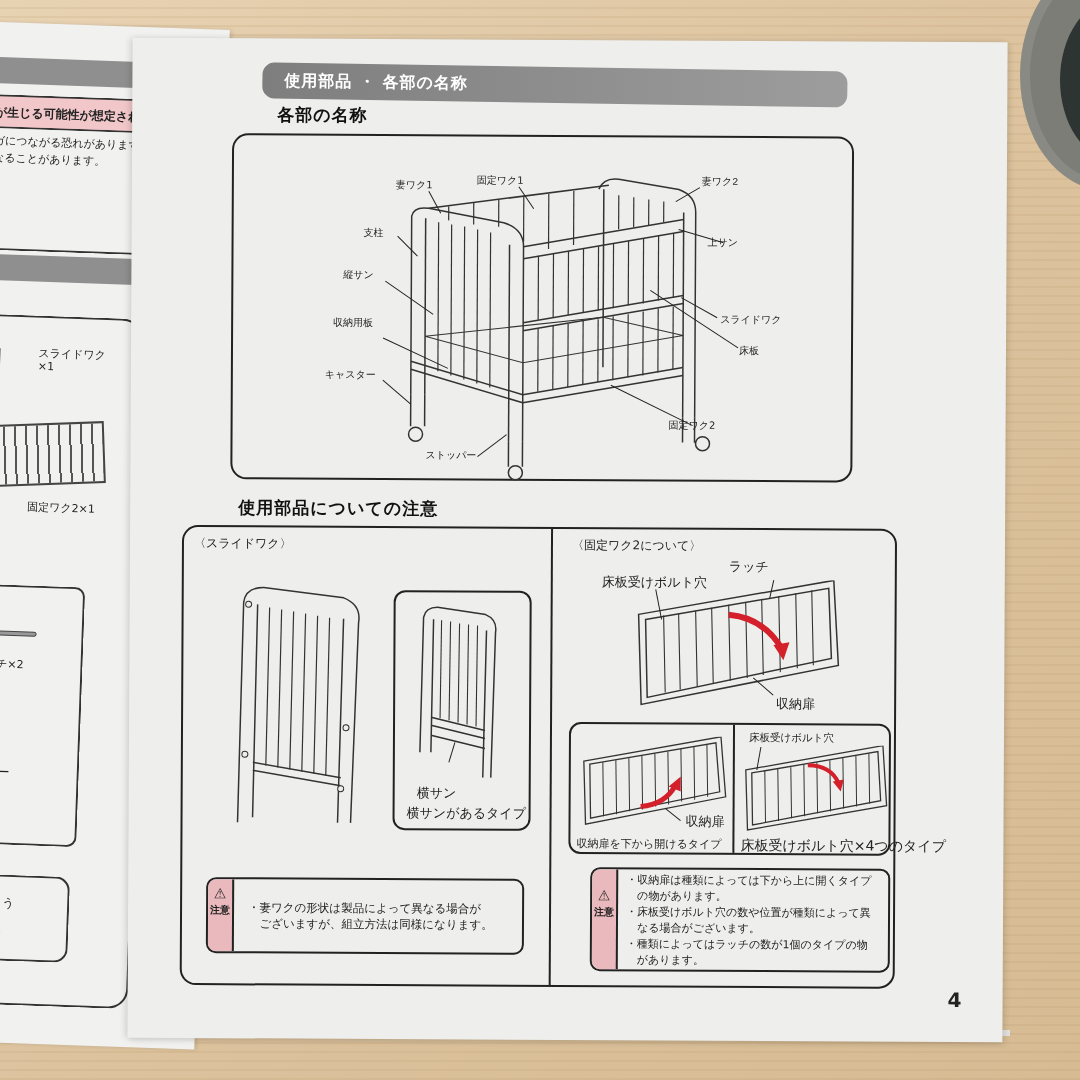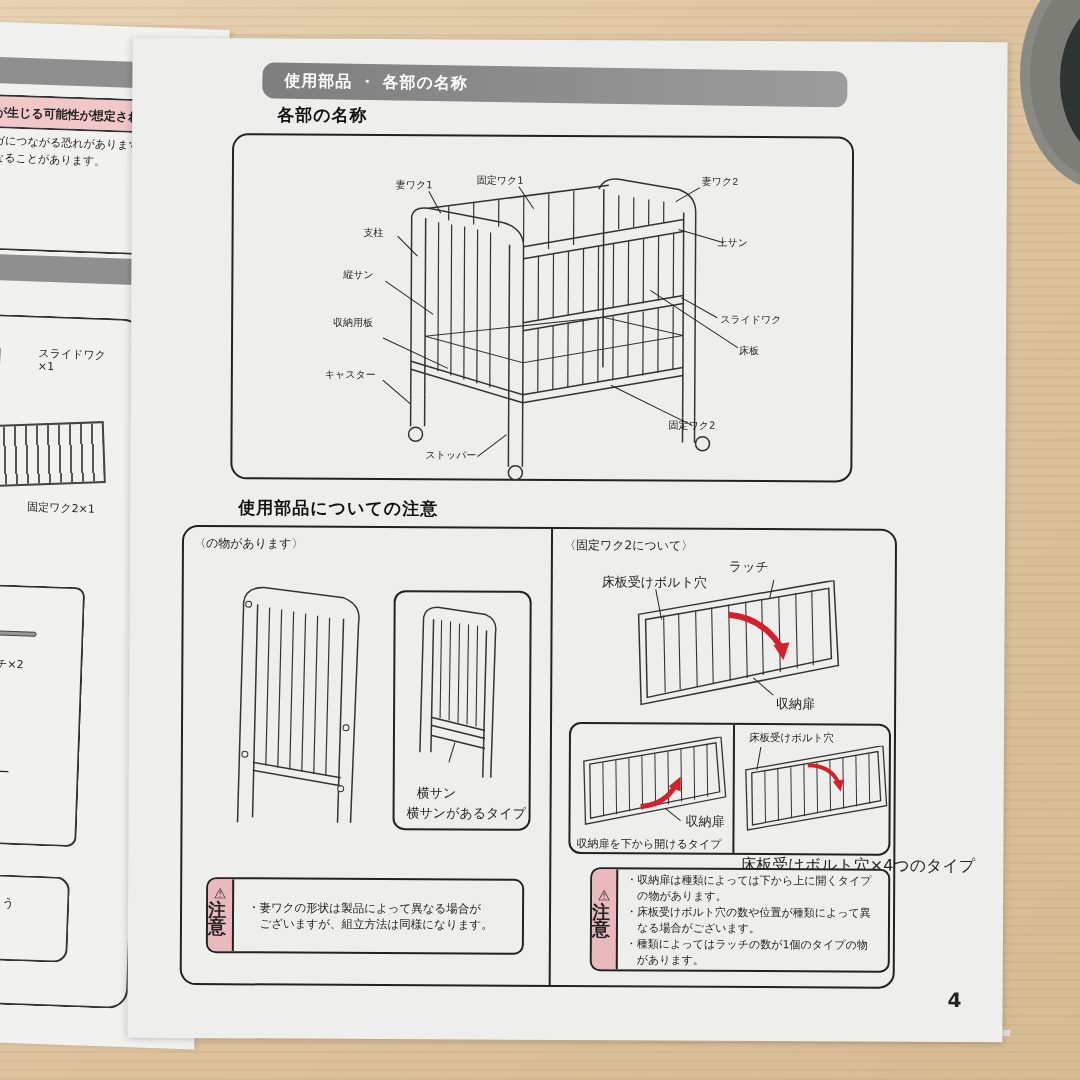--- a/index.html
+++ b/index.html
@@ -89,21 +89,21 @@
   .sub-caption { position: absolute; font-size: 13px; white-space: nowrap; color: #222; }
   .note {
     position: absolute; border: 2px solid #222; border-radius: 10px; background: #eeeeec; overflow: hidden;
   }
   .note-side {
     position: absolute; left: 0; top: 0; width: 26px; height: 100%;
     background: #e9b9bd; border-right: 2px solid #222;
     display: flex; flex-direction: column; align-items: center; padding-top: 6px;
   }
   .note-side .tri { font-size: 14px; line-height: 16px; }
-  .note-side .kanji { font-size: 18px; font-weight: bold; line-height: 17px; }
+  .note-side .kanji { font-size: 10px; font-weight: bold; line-height: 17px; }
   .note-text { position: absolute; font-size: 11.5px; line-height: 16px; color: #222; }
   .page-number { position: absolute; left: 820px; top: 946px; font-size: 20px; font-weight: bold; color: #222; }
 </style>
 </head>
 <body>
 
 <div class="felt">
     <div class="felt-inner"></div>
   </div>
 
@@ -229,36 +229,36 @@
         <line x1="505" y1="210" x2="417" y2="153"></line>
         <line x1="150" y1="244" x2="178" y2="268"></line>
         <line x1="460" y1="288" x2="378" y2="248"></line>
         <line x1="245" y1="320" x2="274" y2="298"></line>
       </g>
     </svg>
     <div class="part-label" style="left:162px;top:42px;">妻ワク1</div>
     <div class="part-label" style="left:243px;top:37px;">固定ワク1</div>
     <div class="part-label" style="left:468px;top:37px;font-family:Liberation Mono, monospace;">妻ワク2</div>
     <div class="part-label" style="left:130px;top:90px;">支柱</div>
-    <div class="part-label" style="left:484px;top:98px;">上サン</div>
+    <div class="part-label" style="left:474px;top:98px;">上サン</div>
     <div class="part-label" style="left:110px;top:132px;">縦サン</div>
     <div class="part-label" style="left:100px;top:180px;">収納用板</div>
     <div class="part-label" style="left:487px;top:175px;">スライドワク</div>
     <div class="part-label" style="left:506px;top:206px;">床板</div>
     <div class="part-label" style="left:92px;top:232px;">キャスター</div>
     <div class="part-label" style="left:436px;top:281px;">固定ワク2</div>
     <div class="part-label" style="left:193px;top:312px;">ストッパー</div>
   </div>
 
   <div class="h2" style="left:108px;top:458px;">使用部品についての注意</div>
 
   <div class="cautions-box">
     <div class="col-divider"></div>
 
-    <div class="col-title" style="left:10px;top:8px;">〈の物があります〉</div>
+    <div class="col-title" style="left:10px;top:8px;">〈スライドワク〉</div>
     <svg style="position:absolute;left:50px;top:55px;" width="135" height="245" viewBox="0 0 135 245">
       <g fill="none" stroke="#333" stroke-width="1.5">
         <path d="M5 240 L10 20 Q12 5 30 5 L110 15 Q128 22 125 40 L118 240"></path>
         <path d="M20 235 L24 22 M105 240 L110 36"></path>
         <path d="M20 180 L108 195 M20 188 L108 203"></path>
       </g>
       <g stroke="#333" stroke-width="1.2">
         <line x1="36" y1="25" x2="33" y2="183"></line>
           <line x1="48" y1="27" x2="45" y2="185"></line>
         <line x1="60" y1="29" x2="57" y2="187"></line>
@@ -296,21 +296,21 @@
       <div class="note-side">
         <span class="tri">⚠</span>
         <span class="kanji">注意</span>
       </div>
       <div class="note-text" style="left:40px;top:20px;">
         <div>・妻ワクの形状は製品によって異なる場合が</div>
         <div>　ございますが、組立方法は同様になります。</div>
       </div>
     </div>
 
-    <div class="col-title" style="left:380px;top:8px;">〈固定ワク2について〉</div>
+    <div class="col-title" style="left:388px;top:8px;">〈固定ワク2について〉</div>
     <div class="sub-caption" style="left:418px;top:44px;">床板受けボルト穴</div>
     <div class="sub-caption" style="left:545px;top:28px;">ラッチ</div>
     <svg style="position:absolute;left:450px;top:50px;" width="220" height="130" viewBox="0 0 220 130">
       <g fill="none" stroke="#333" stroke-width="1.5">
         <path d="M5 35 L200 0 L205 85 L8 125 Z"></path>
         <path d="M12 40 L195 8 L198 78 L14 118 Z"></path>
       </g>
       <g stroke="#333" stroke-width="1.1">
         <line x1="30" y1="36" x2="32" y2="113"></line>
           <line x1="45" y1="34" x2="47" y2="110"></line>
@@ -369,21 +369,21 @@
           <line x1="74" y1="17" x2="75" y2="68"></line>
             <line x1="87" y1="15" x2="88" y2="66"></line>
           <line x1="100" y1="12" x2="101" y2="63"></line>
             <line x1="113" y1="10" x2="114" y2="61"></line>
           <line x1="126" y1="8" x2="127" y2="58"></line>
         </g>
         <path d="M65 20 Q88 20 96 38" fill="none" stroke="#d3202a" stroke-width="4"></path>
         <polygon points="90,36 101,34 98,46" fill="#d3202a"></polygon>
         <line x1="18" y1="2" x2="14" y2="25" stroke="#222"></line>
       </svg>
-      <div class="sub-caption" style="left:170px;top:112px;font-size:16px;margin-top:18px;">床板受けボルト穴×4つのタイプ</div>
+      <div class="sub-caption" style="left:170px;top:112px;font-size:14px;">床板受けボルト穴×4つのタイプ</div>
     </div>
 
     <div class="note" style="left:408px;top:338px;width:300px;height:104px;">
       <div class="note-side" style="padding-top:18px;">
         <span class="tri">⚠</span>
         <span class="kanji">注意</span>
       </div>
       <div class="note-text" style="left:34px;top:3px;font-size:11px;">
         <div>・収納扉は種類によっては下から上に開くタイプ</div>
         <div>　の物があります。</div>

